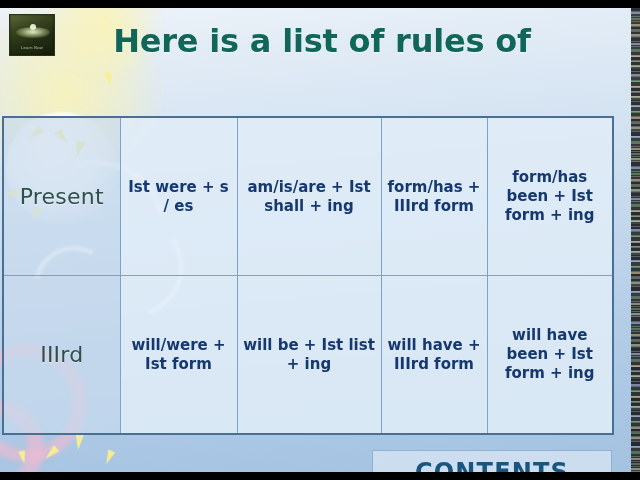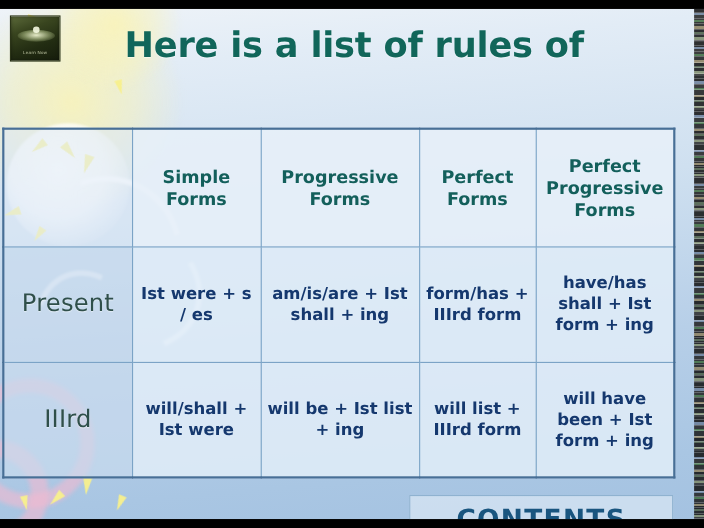--- a/index.html
+++ b/index.html
@@ -253,55 +253,35 @@
 
     <table class="tbl">
       <colgroup>
         <col class="c0">
           <col class="c1">
           <col class="c2">
           <col class="c3">
           <col class="c4">
       </colgroup>
       <tbody>
-        <tr class="r-head">
-          <td class="corner"></td>
-          <td class="head">
-            <div>Simple</div>
-            <div>Forms</div>
-          </td>
-          <td class="head">
-            <div>Progressive</div>
-            <div>Forms</div>
-          </td>
-          <td class="head">
-            <div>Perfect</div>
-            <div>Forms</div>
-          </td>
-          <td class="head">
-            <div>Perfect</div>
-            <div>Progressive</div>
-            <div>Forms</div>
-          </td>
-        </tr>
 
         <tr class="r-body">
           <td class="tense">Present</td>
           <td class="data">Ist were + s / es</td>
           <td class="data">am/is/are + Ist shall + ing</td>
           <td class="data">form/has + IIIrd form</td>
-          <td class="data">have/has shall + Ist form + ing</td>
+          <td class="data">form/has been + Ist form + ing</td>
         </tr>
 
 
         <tr class="r-body">
           <td class="tense">IIIrd</td>
-          <td class="data">will/shall + Ist were</td>
+          <td class="data">will/were + Ist form</td>
           <td class="data">will be + Ist list + ing</td>
-          <td class="data">will list + IIIrd form</td>
+          <td class="data">will have + IIIrd form</td>
           <td class="data">will have been + Ist form + ing</td>
         </tr>
       </tbody>
     </table>
 
     <div class="contents">
       <span>CONTENTS</span>
     </div>
 
   </div>

